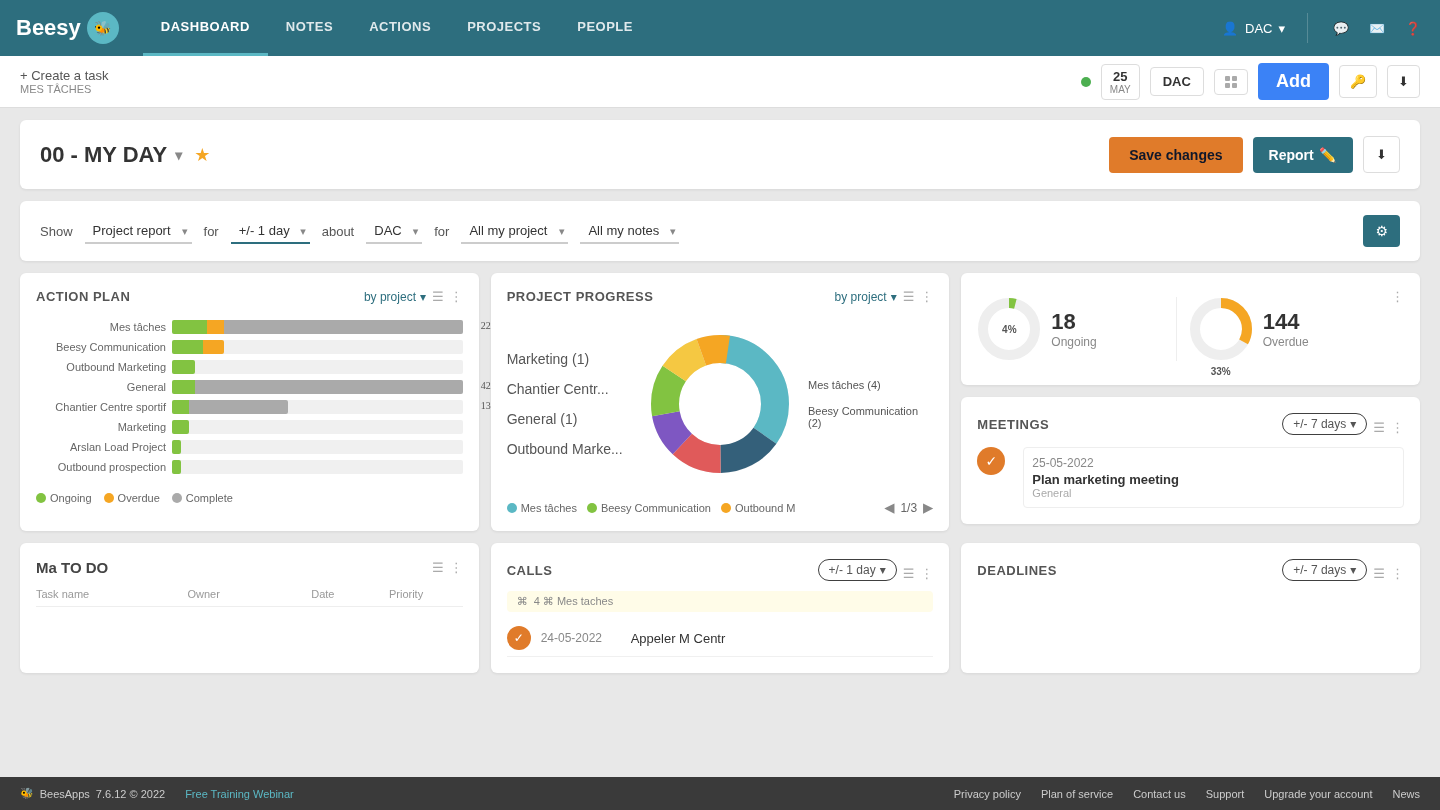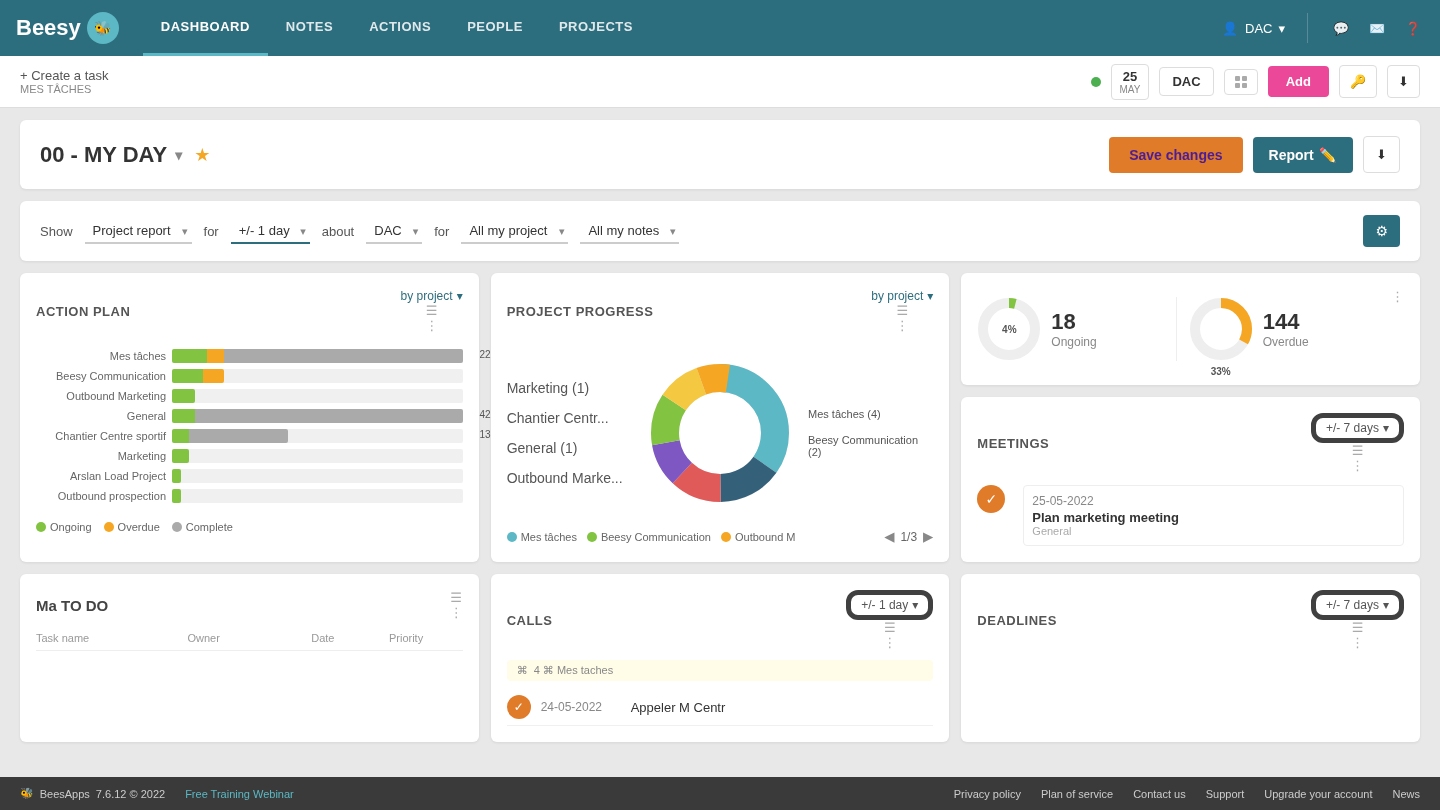--- a/index.html
+++ b/index.html
@@ -20,61 +20,61 @@
     
     .toolbar { background: #fff; height: 52px; display: flex; align-items: center; padding: 0 20px; gap: 10px; border-bottom: 1px solid #ddd; }
     .toolbar-create { color: #555; font-size: 13px; cursor: pointer; flex: 1; }
     .toolbar-create span { color: #888; font-size: 11px; display: block; }
     .toolbar-dot { width: 10px; height: 10px; background: #4caf50; border-radius: 50%; }
     .toolbar-date { display: flex; flex-direction: column; align-items: center; background: #fff; border: 1px solid #ddd; border-radius: 4px; padding: 4px 8px; font-weight: bold; font-size: 13px; }
     .toolbar-date-month { font-size: 10px; color: #888; font-weight: normal; }
     .toolbar-dac { background: #fff; border: 1px solid #ddd; border-radius: 4px; padding: 6px 12px; font-weight: bold; cursor: pointer; }
     .toolbar-grid { background: #fff; border: 1px solid #ddd; border-radius: 4px; padding: 6px 10px; display: flex; gap: 3px; cursor: pointer; }
     .toolbar-grid-dot { width: 5px; height: 5px; background: #aaa; border-radius: 1px; }
-    .toolbar-add { background: #ec4899; color: #fff; border: none; border-radius: 4px; padding: 8px 18px; font-weight: bold; cursor: pointer; font-size: 13px; }
+    .toolbar-add { background: #3b82f6; color: #fff; border: none; border-radius: 4px; padding: 8px 18px; font-weight: bold; cursor: pointer; font-size: 18px; }
     .toolbar-btn { background: #fff; border: 1px solid #ddd; border-radius: 4px; padding: 8px 10px; cursor: pointer; display: flex; align-items: center; }
 
     
     .main { padding: 12px 20px; }
 
     
     .page-header { background: #fff; border-radius: 6px; padding: 16px 20px; display: flex; align-items: center; justify-content: space-between; margin-bottom: 12px; box-shadow: 0 1px 3px rgba(0,0,0,0.08); }
     .page-title-row { display: flex; align-items: center; gap: 12px; }
     .page-title { font-size: 22px; font-weight: bold; color: #333; display: flex; align-items: center; gap: 8px; }
     .page-title-arrow { font-size: 14px; color: #888; cursor: pointer; }
     .star-icon { color: #f5a623; font-size: 18px; cursor: pointer; }
     .header-actions { display: flex; gap: 10px; align-items: center; }
-    .btn-save { background: #e07b2a; color: #4c1d95; border: none; border-radius: 4px; padding: 10px 20px; font-size: 14px; font-weight: 600; cursor: pointer; }
+    .btn-save { background: #e07b2a; color: #0f172a; border: none; border-radius: 4px; padding: 10px 20px; font-size: 14px; font-weight: 600; cursor: pointer; }
     .btn-report { background: #2d6e7e; color: #fff; border: none; border-radius: 4px; padding: 10px 16px; font-size: 14px; font-weight: 600; cursor: pointer; display: flex; align-items: center; gap: 6px; }
     .btn-download { background: #fff; border: 1px solid #ddd; border-radius: 4px; padding: 10px 12px; cursor: pointer; }
 
     
     .filter-bar { background: #fff; border-radius: 6px; padding: 14px 20px; display: flex; align-items: center; gap: 12px; margin-bottom: 12px; box-shadow: 0 1px 3px rgba(0,0,0,0.08); }
     .filter-label { color: #555; font-size: 13px; }
     .filter-select { border: none; border-bottom: 2px solid #ccc; padding: 4px 8px; font-size: 13px; background: transparent; cursor: pointer; color: #333; outline: none; appearance: none; padding-right: 20px; }
     .filter-select.active { border-bottom-color: #2d6e7e; }
     .filter-select-wrap { position: relative; display: inline-block; }
     .filter-select-wrap::after { content: '▾'; position: absolute; right: 4px; top: 50%; transform: translateY(-50%); color: #888; font-size: 11px; pointer-events: none; }
     .filter-gear { background: #2d6e7e; color: #fff; border: none; border-radius: 4px; padding: 8px 12px; margin-left: auto; cursor: pointer; font-size: 14px; }
 
     
     .dashboard-grid { display: grid; grid-template-columns: 1fr 1fr 1fr; gap: 12px; }
     .card { background: #fff; border-radius: 6px; padding: 16px; box-shadow: 0 1px 3px rgba(0,0,0,0.08); }
     .card-header { display: flex; align-items: center; justify-content: space-between; margin-bottom: 12px; }
     .card-title { font-weight: 700; font-size: 13px; color: #555; letter-spacing: 0.5px; text-transform: uppercase; }
-    .card-actions { display: flex; align-items: center; color: #aaa; flex-direction: column; }
+    .card-actions { display: flex; align-items: flex-end; gap: 6px; color: #aaa; }
     .card-action-btn { background: none; border: none; color: #aaa; cursor: pointer; font-size: 13px; }
 
     
     .bar-chart { padding: 4px 0; }
     .bar-row { display: flex; align-items: center; gap: 6px; margin-bottom: 6px; }
     .bar-label { width: 130px; text-align: right; font-size: 11px; color: #666; flex-shrink: 0; }
     .bar-track { flex: 1; height: 14px; background: #f0f0f0; border-radius: 2px; position: relative; overflow: visible; }
     .bar-fill { height: 100%; border-radius: 2px; display: flex; align-items: center; }
-    .bar-num { font-size: 10px; color: #555; margin-left: 4px; white-space: nowrap; }
+    .bar-num { font-size: 10px; color: #555; margin-left: 4px; white-space: nowrap; font-family: Liberation Serif, serif; }
     .chart-legend { display: flex; gap: 12px; margin-top: 8px; }
     .legend-item { display: flex; align-items: center; gap: 4px; font-size: 11px; color: #666; }
     .legend-dot { width: 10px; height: 10px; border-radius: 50%; }
 
     
     .meetings-card { }
     .meetings-month { color: #e07b2a; font-weight: bold; font-size: 14px; margin-bottom: 12px; }
     .meeting-item { display: flex; gap: 10px; align-items: flex-start; }
     .meeting-timeline { display: flex; flex-direction: column; align-items: center; }
     .meeting-check { width: 28px; height: 28px; background: #e07b2a; border-radius: 50%; display: flex; align-items: center; justify-content: center; color: #fff; font-size: 14px; flex-shrink: 0; }
@@ -93,40 +93,40 @@
     
     .footer { background: #3a3a3a; color: #ccc; font-size: 11px; padding: 10px 20px; display: flex; align-items: center; gap: 20px; position: fixed; bottom: 0; left: 0; right: 0; }
     .footer-logo { display: flex; align-items: center; gap: 6px; }
     .footer-links { display: flex; gap: 20px; margin-left: auto; }
     .footer-link { color: #ccc; cursor: pointer; }
 
     
     .by-project-badge { display: flex; align-items: center; gap: 4px; font-size: 12px; color: #2d6e7e; cursor: pointer; }
 
     
-    .filter-time { display: flex; align-items: center; gap: 4px; font-size: 12px; color: #555; border: 5px solid #404040; border-radius: 12px; padding: 3px 10px; cursor: pointer; }
+    .filter-time { display: flex; align-items: center; gap: 4px; font-size: 12px; color: #555; border: 1px solid #404040; border-radius: 12px; padding: 3px 10px; cursor: pointer; }
 
     .nav-divider { width: 1px; height: 30px; background: rgba(255,255,255,0.2); margin: 0 8px; }
 
     .calls-note { background: #fffce8; border-radius: 4px; padding: 4px 10px; font-size: 11px; color: #888; margin-bottom: 8px; display: flex; align-items: center; gap: 6px; }
   </style>
 </head>
 <body>
 
 <nav class="nav">
   <div class="nav-logo">
     <span class="nav-logo-text">Beesy</span>
     <div class="nav-logo-icon">🐝</div>
   </div>
   <div class="nav-items">
     <div class="nav-item active">DASHBOARD</div>
     <div class="nav-item">NOTES</div>
     <div class="nav-item">ACTIONS</div>
+    <div class="nav-item">PROJECTS</div>
     <div class="nav-item">PEOPLE</div>
-    <div class="nav-item">PROJECTS</div>
   </div>
   <div class="nav-right">
     <div class="nav-user">
       <span>👤</span>
       <span>DAC</span>
       <span>▾</span>
     </div>
     <div class="nav-divider"></div>
     <div class="nav-icon">💬</div>
     <div class="nav-icon">✉️</div>

